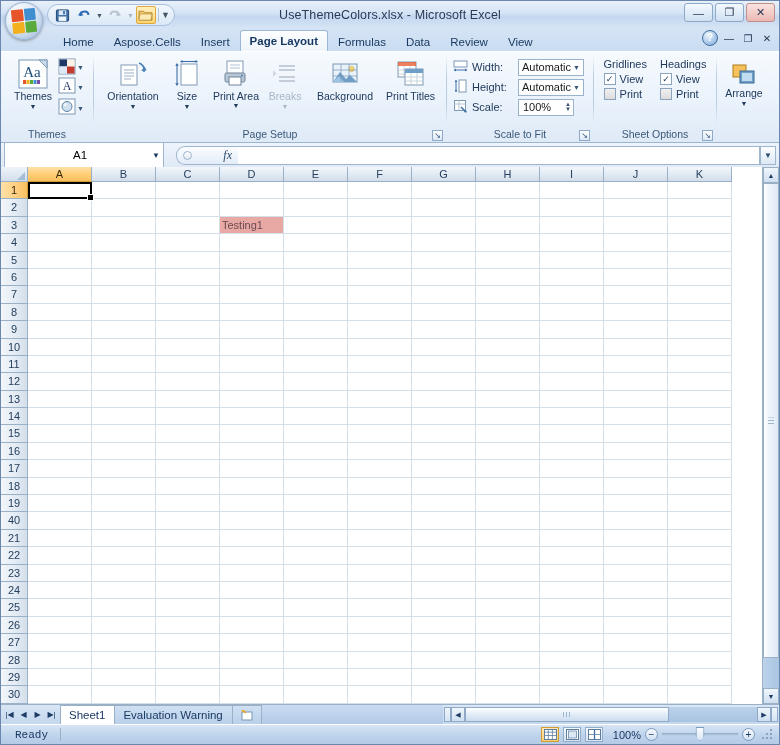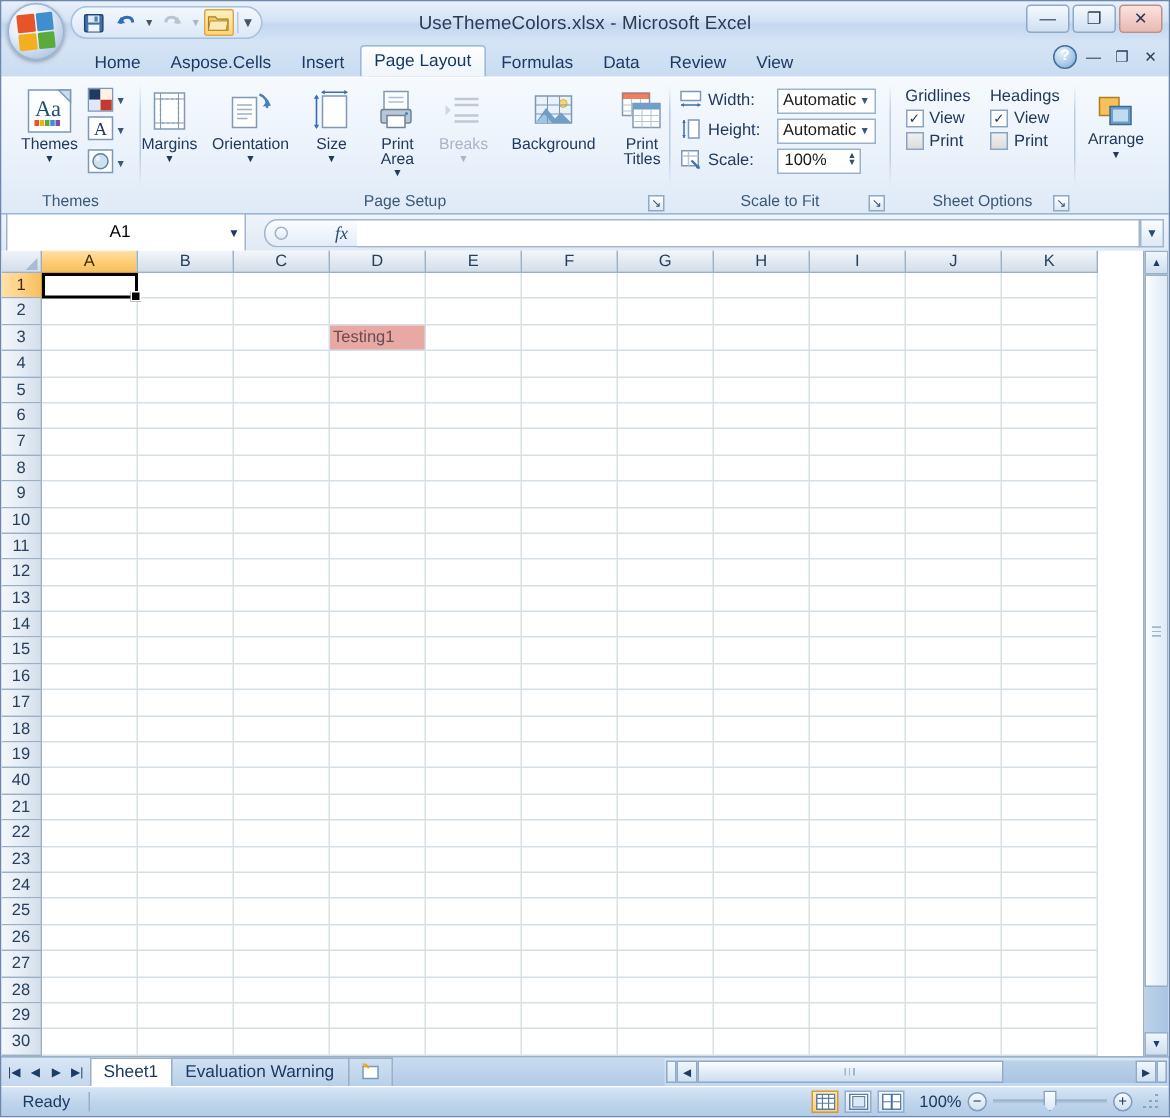--- a/index.html
+++ b/index.html
@@ -74,21 +74,21 @@
     background: linear-gradient(180deg,#d5e4f5 0%,#c9dcf1 100%);
   }
   .tab {
     height:20px; padding:0 9px; line-height:20px;
     font-size:11.5px; color:#1b3a63;
     border:1px solid transparent; border-bottom:none;
     border-radius:3px 3px 0 0; white-space:nowrap;
   }
   .tab.active {
     background: linear-gradient(180deg,#fdfefe 0%,#f3f8fd 60%,#eef5fb 100%);
-    border-color:#9cb8d6; color:#14365f; font-weight:normal;
+    border-color:#9cb8d6; color:#14365f; font-weight:bold;
     height:21px; line-height:21px;
     position:relative; z-index:5;margin-top:48px;
   }
   .tabs-right { position:absolute; right:4px; top:1px; display:flex; align-items:center; gap:3px; }
   .helpicon {
     width:16px;height:16px;border-radius:50%;
     background:radial-gradient(circle at 35% 30%,#e9f2fb,#9dc0e4 70%,#4d7fb5);
     border:1px solid #3f6f9e; color:#fff; font-size:10px; font-weight:bold;
     display:flex;align-items:center;justify-content:center; line-height:1;
   }
@@ -283,21 +283,21 @@
     background: repeating-linear-gradient(90deg,#9fb6cf 0 1px, transparent 1px 3px);
   }
   .hs-gap { flex:0 0 88px; height:15px; background:linear-gradient(180deg,#bcd2ea,#a9c4e2); }
   
   .statusbar {
     height:20px; display:flex; align-items:center;
     background:linear-gradient(180deg,#d7e5f5 0%,#c0d5ec 50%,#b4cbe7 100%);
     border-top:1px solid #fff;
     font-size:11px; color:#1b3a63; padding:0 4px;
   }
-  .sb-ready { padding:0 8px 0 10px; }
+  .sb-ready { padding:0 8px 0 10px;font-family:Liberation Mono, monospace; }
   .sb-sep { width:1px;height:13px;background:#9ab0c6; margin:0 4px; }
   .sb-right { margin-left:auto; display:flex; align-items:center; gap:4px; padding-right:2px;}
   .viewbtn {
     width:18px;height:15px; border:1px solid #93aec9;
     background:linear-gradient(180deg,#f3f8fd,#d6e4f3);
     display:flex;align-items:center;justify-content:center;
   }
   .viewbtn.active { background:linear-gradient(180deg,#ffe9b8,#ffce74); border-color:#d39b33; }
   .zoomlbl { font-size:11px;color:#1b3a63; min-width:34px; text-align:right; }
   .zcircle {
@@ -457,34 +457,20 @@
         </div>
       </div>
       <div class="rgroup-label">Themes</div>
     </div>
 
     <div class="rgroup-div"></div>
 
     <div class="rgroup" style="width:352px">
       <div class="rgroup-body" style="gap:1px;justify-content:center">
 
-        <div class="bigbtn">
-          <div class="ic">
-            <svg width="30" height="30" viewBox="0 0 30 30">
-              <rect x="5" y="3" width="20" height="24" fill="#fff" stroke="#8199b3"></rect>
-              <rect x="9" y="7" width="12" height="16" fill="none" stroke="#a9bcd1" stroke-dasharray="2 1.4"></rect>
-              <line x1="5" y1="7" x2="25" y2="7" stroke="#8199b3" stroke-width=".7"></line>
-              <line x1="5" y1="23" x2="25" y2="23" stroke="#8199b3" stroke-width=".7"></line>
-              <line x1="9" y1="3" x2="9" y2="27" stroke="#8199b3" stroke-width=".7"></line>
-              <line x1="21" y1="3" x2="21" y2="27" stroke="#8199b3" stroke-width=".7"></line>
-            </svg>
-          </div>
-          <span>Margins</span>
-          <span class="caret">▼</span>
-        </div>
 
         <div class="bigbtn" style="min-width:62px">
           <div class="ic">
             <svg width="32" height="30" viewBox="0 0 32 30">
               <rect x="4" y="6" width="16" height="20" fill="#fdfefe" stroke="#8199b3"></rect>
               <g stroke="#9db1c6" stroke-width="1">
                   <line x1="7" y1="11" x2="17" y2="11"></line>
                   <line x1="7" y1="14" x2="17" y2="14"></line>
                   <line x1="7" y1="17" x2="17" y2="17"></line>
                   <line x1="7" y1="20" x2="14" y2="20"></line>

